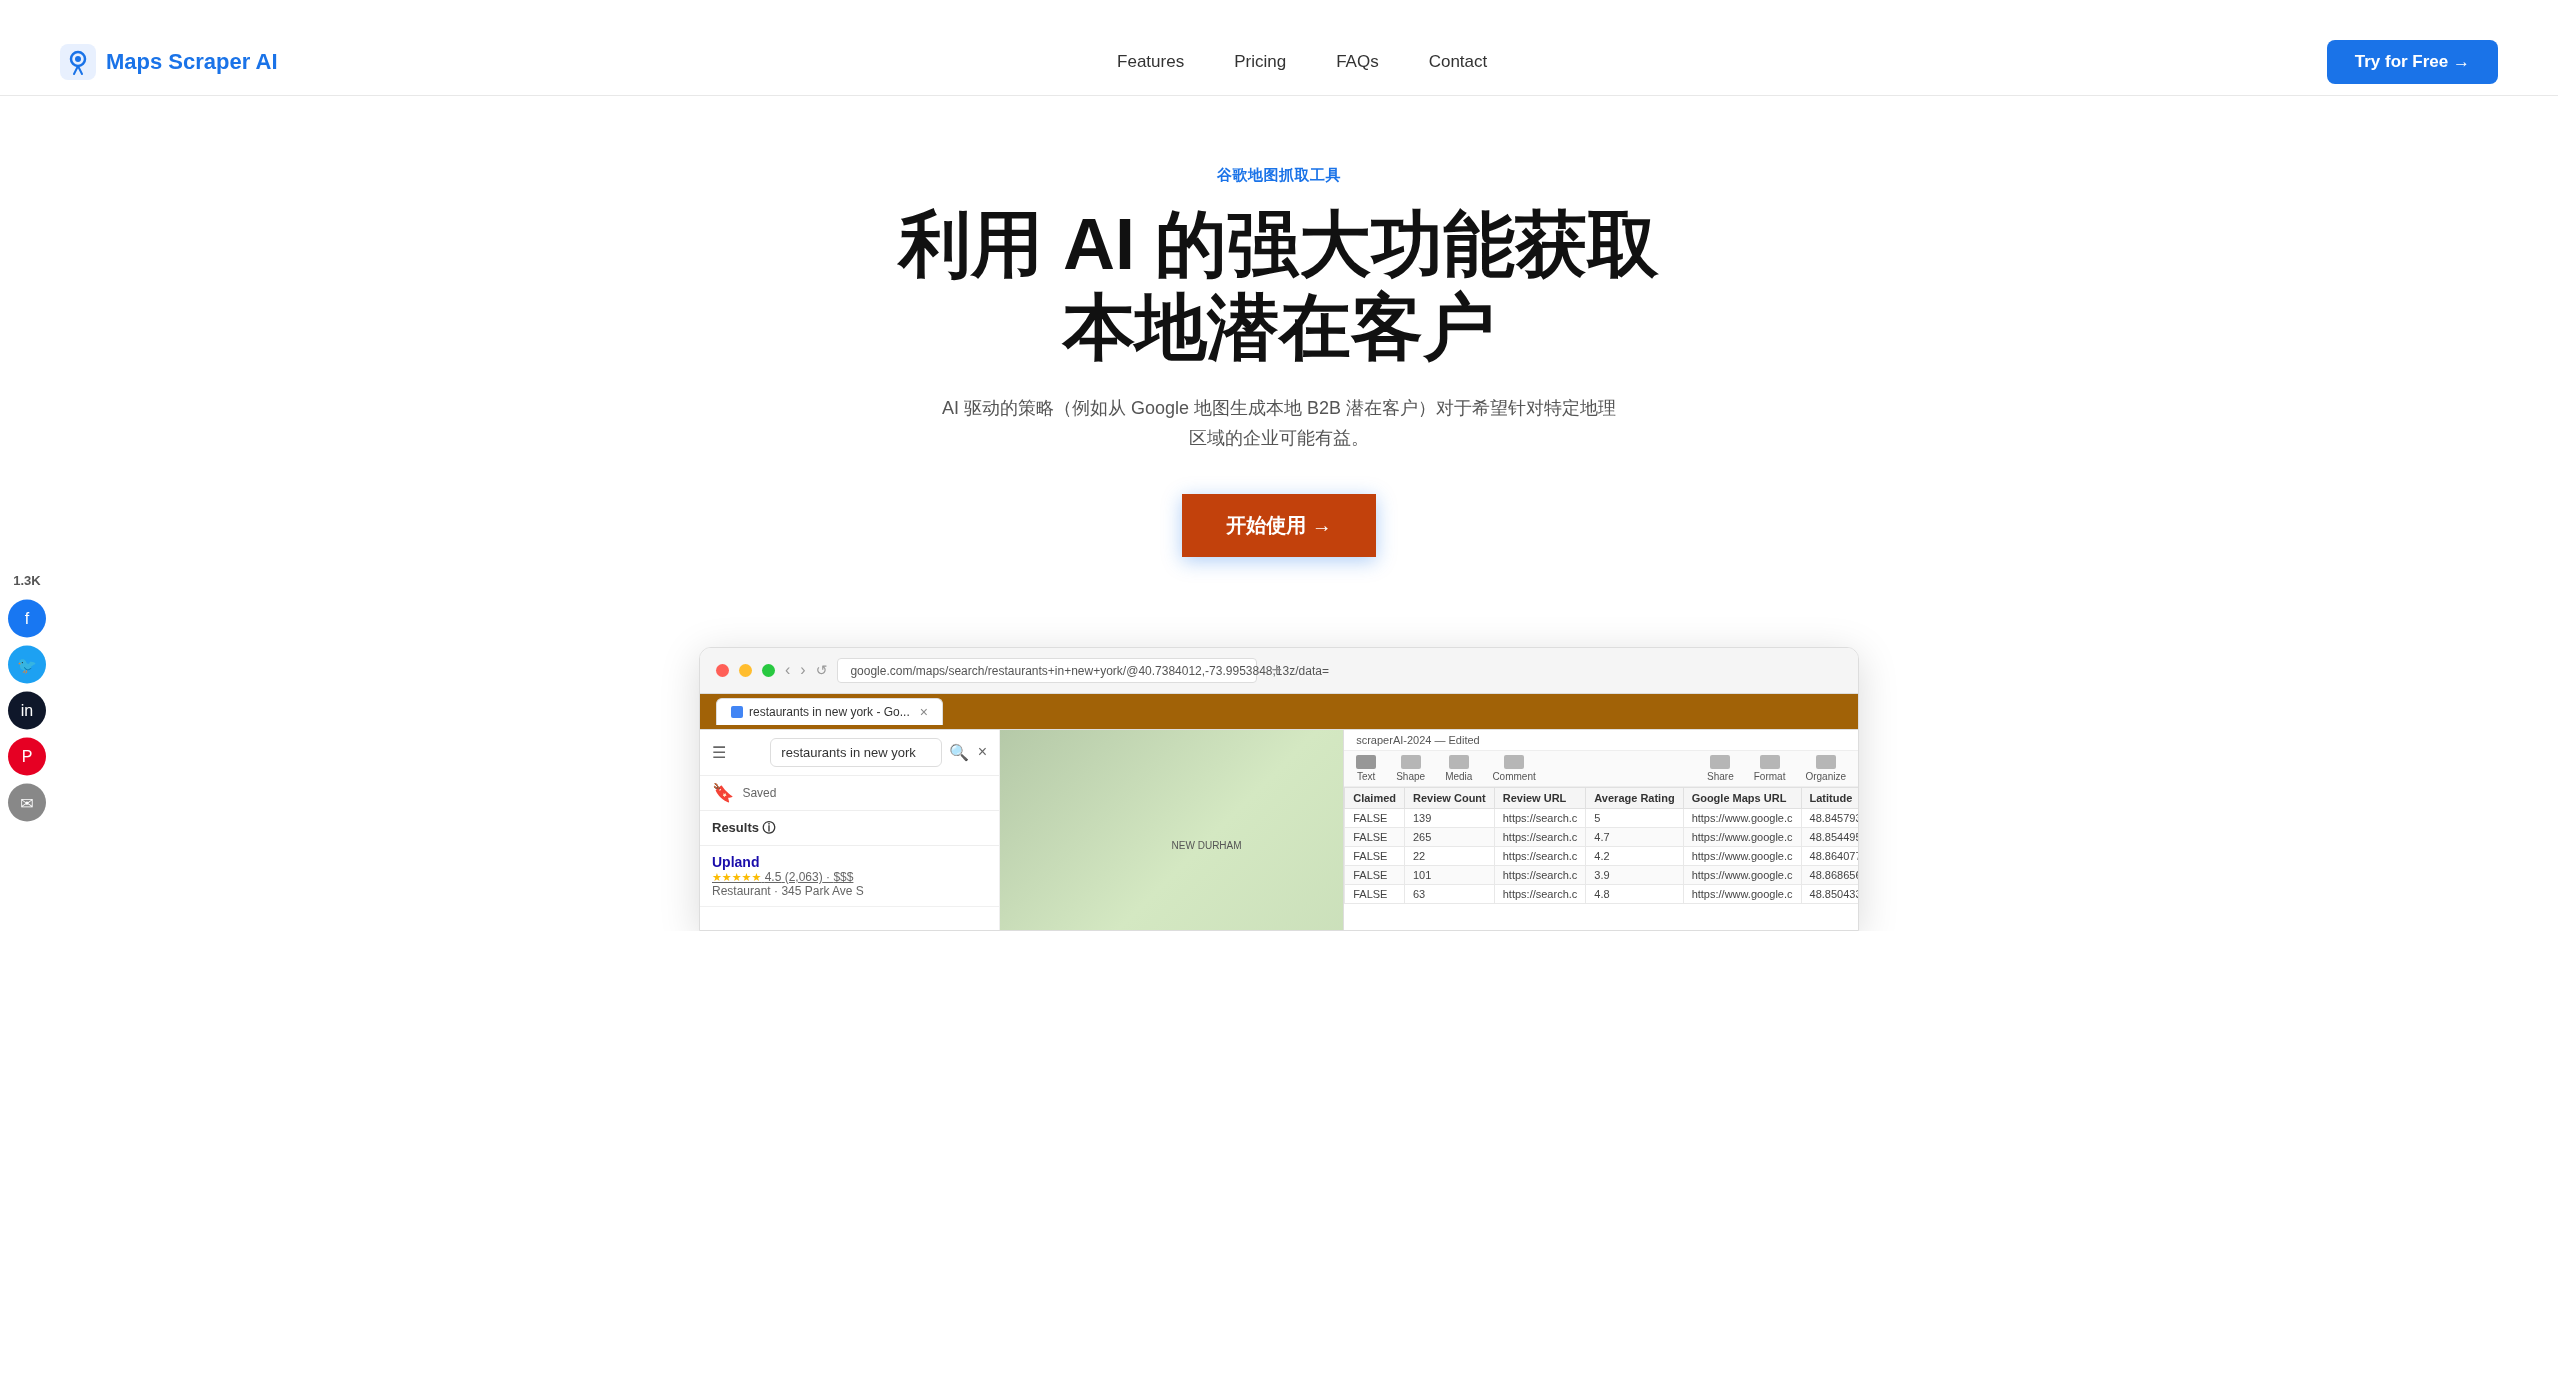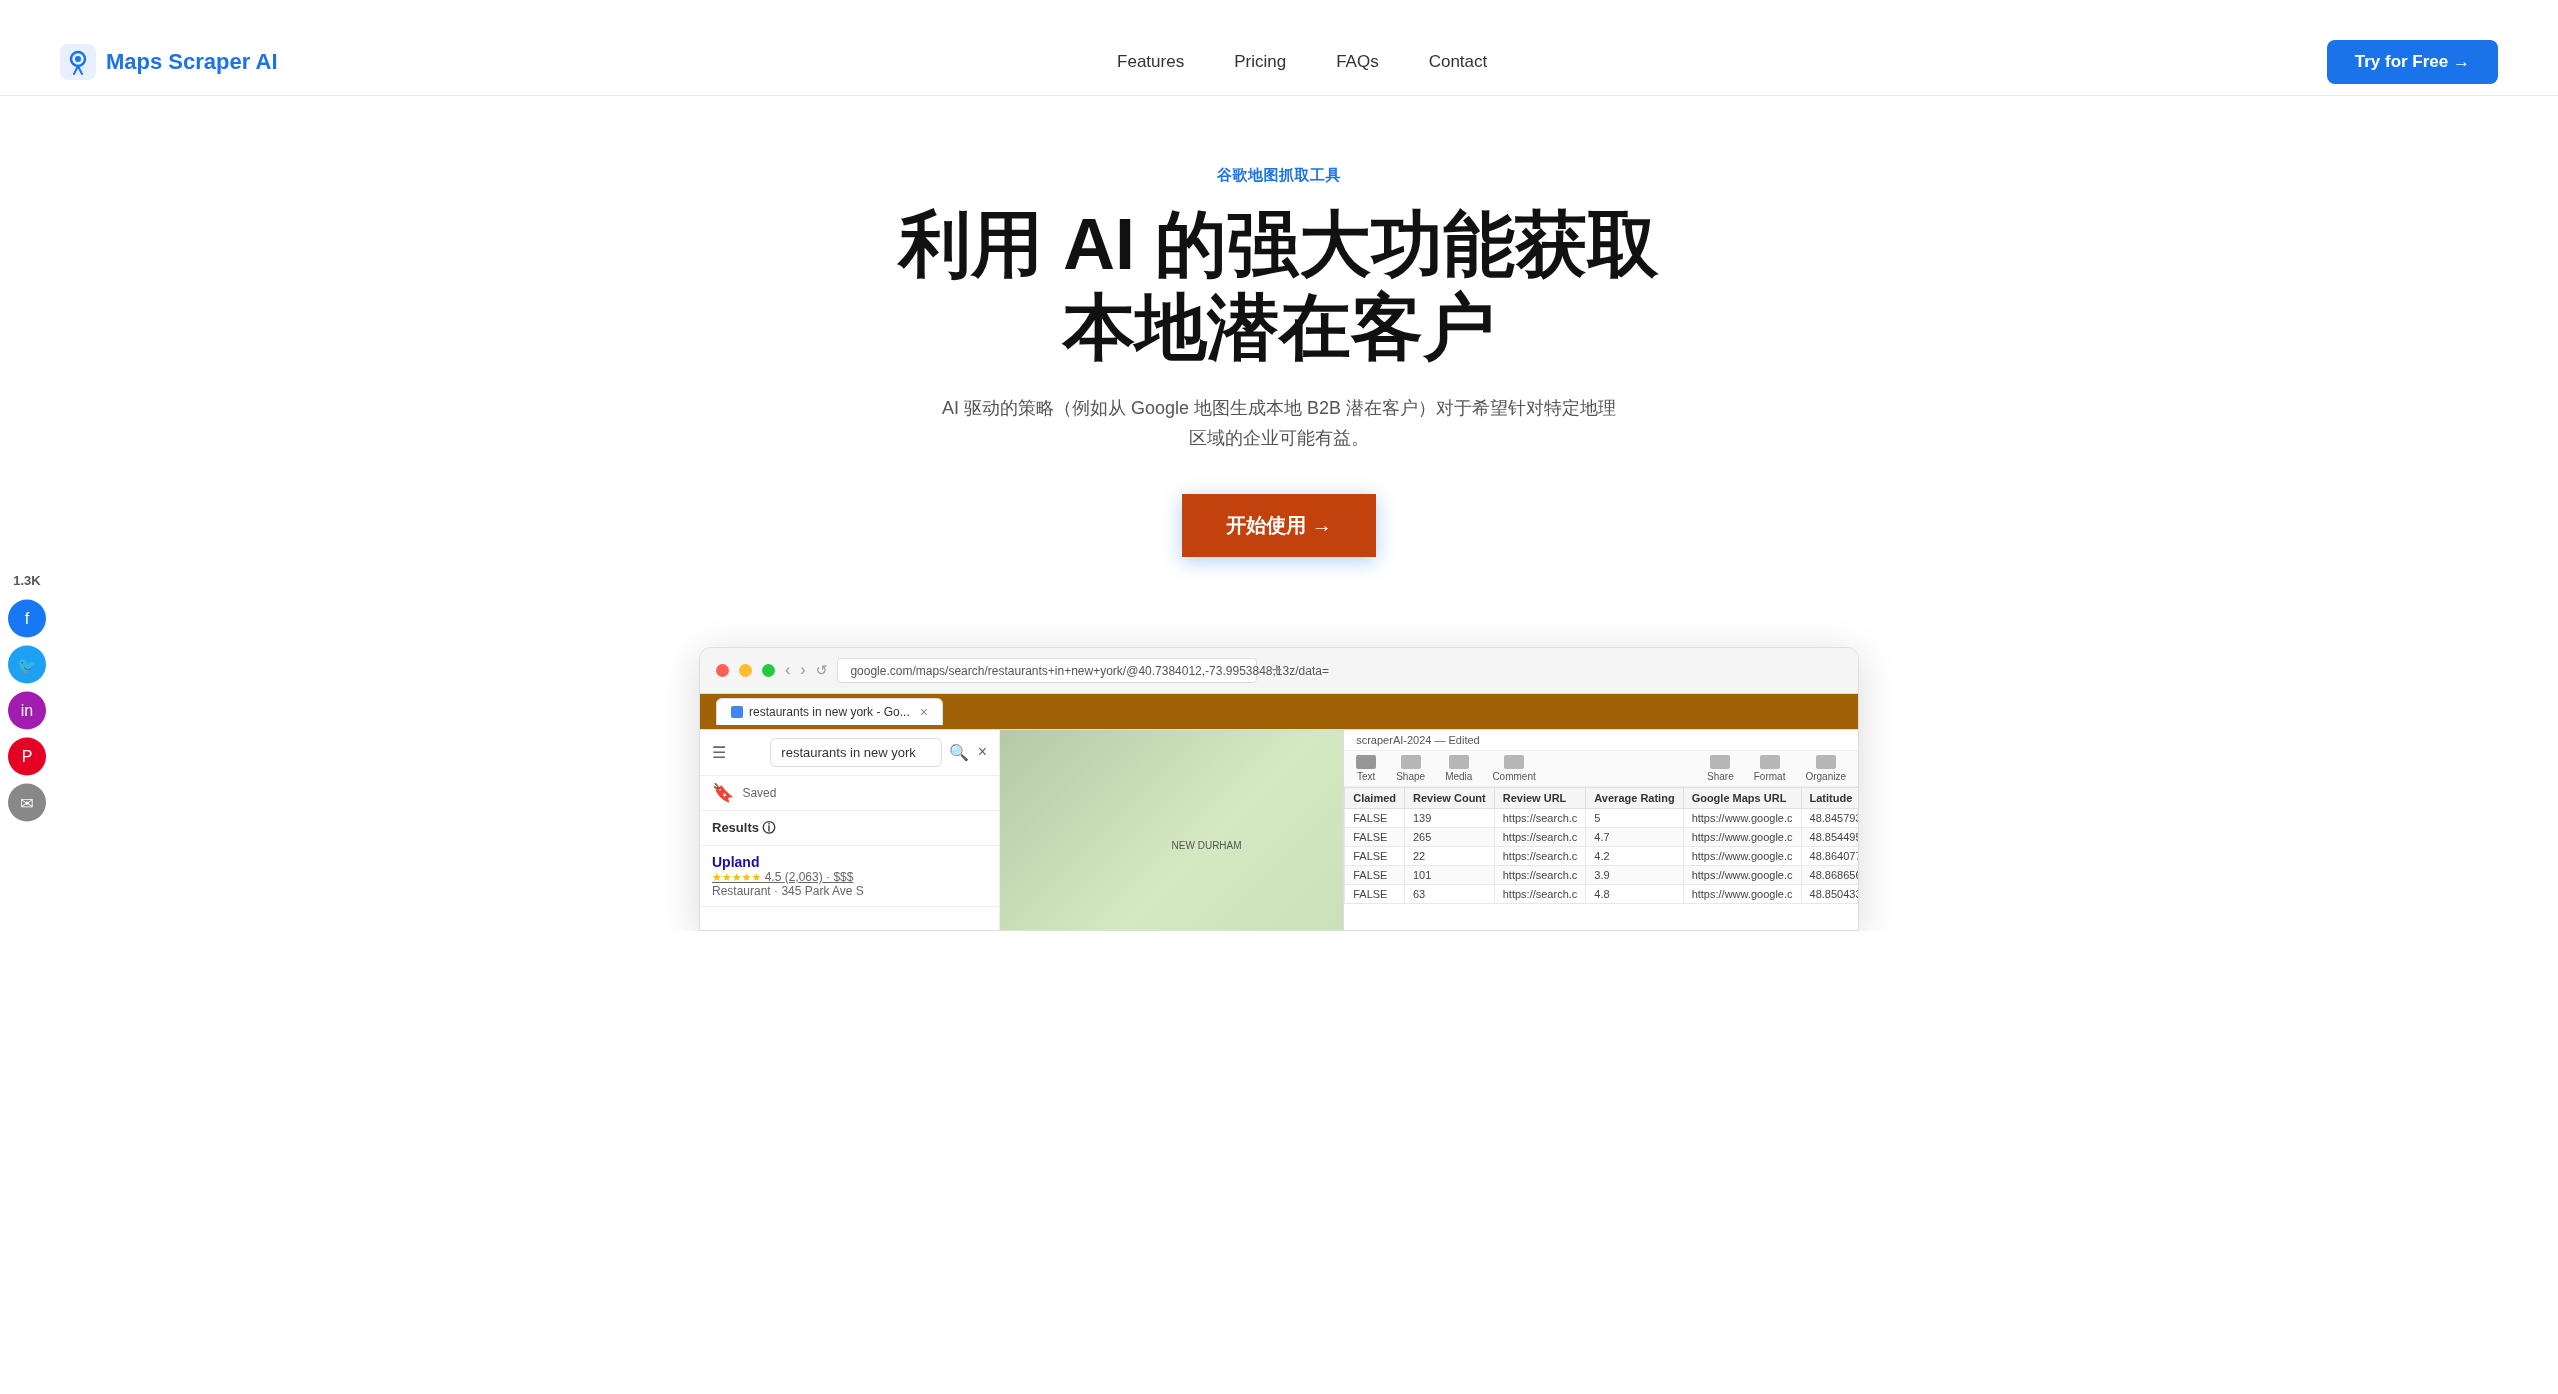--- a/index.html
+++ b/index.html
@@ -85,21 +85,21 @@
       display: flex;
       align-items: center;
       justify-content: center;
       cursor: pointer;
       border: none;
       color: #fff;
       font-size: 16px;
     }
     .fb { background: #1877f2; }
     .tw { background: #1da1f2; }
-    .li { background: #a21caf; }
+    .li { background: #0f172a; }
     .pt { background: #e60023; }
     .em { background: #888; }
 
     
     .hero {
       text-align: center;
       padding: 70px 20px 40px;
       max-width: 900px;
       margin: 0 auto;
     }

